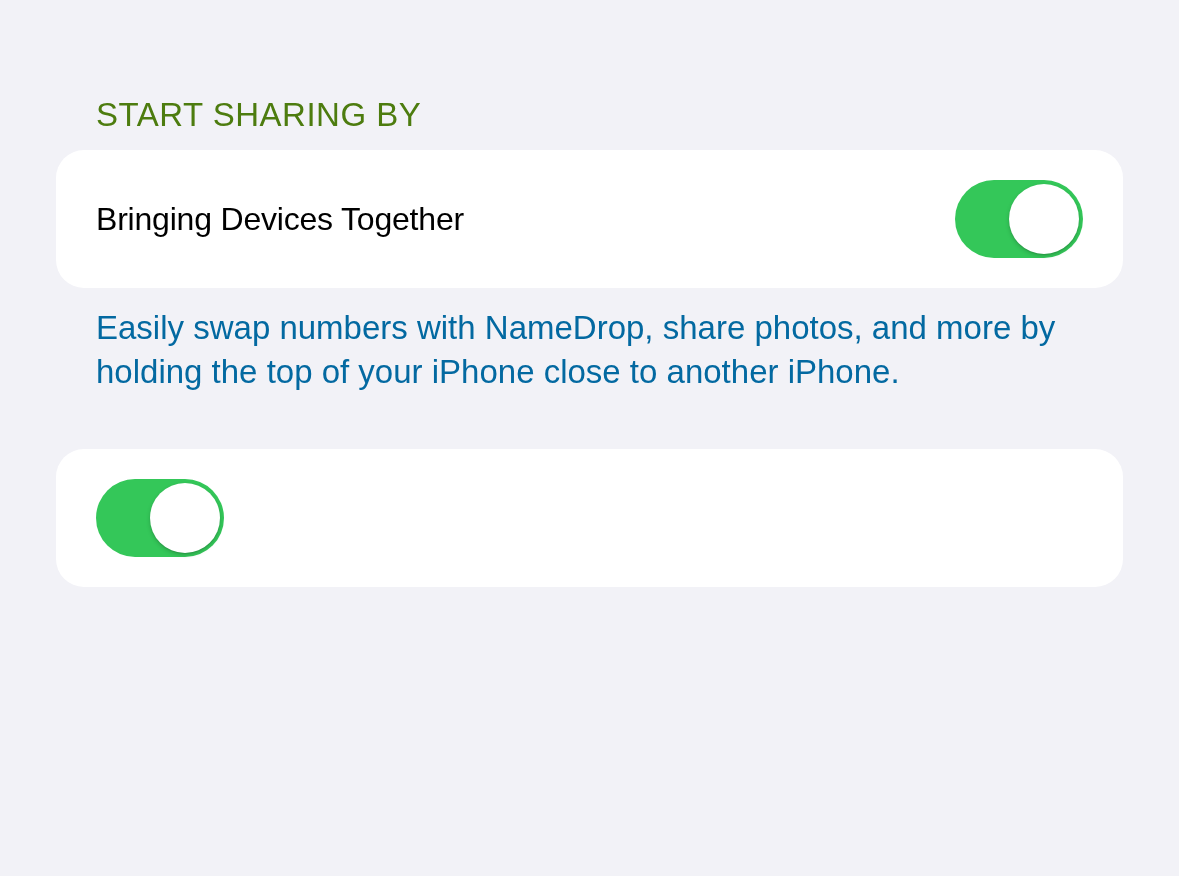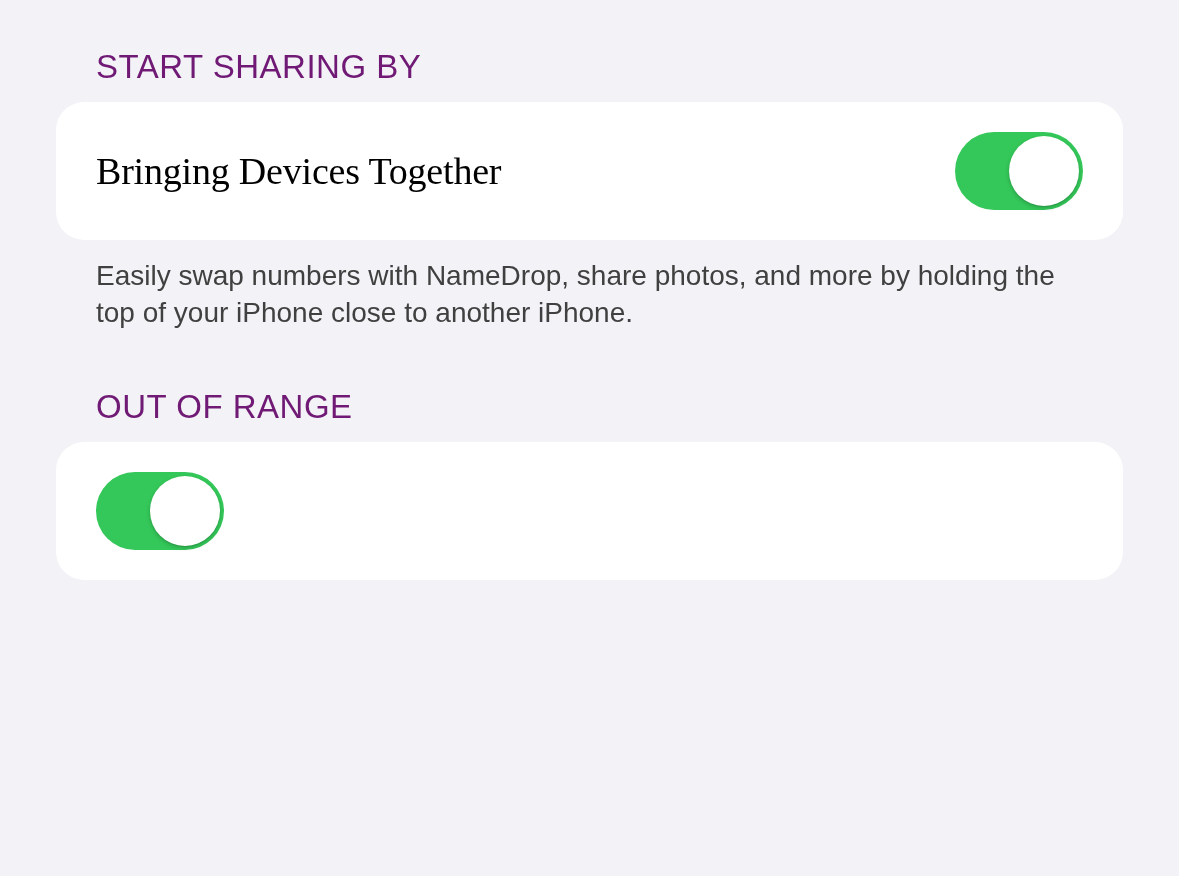--- a/index.html
+++ b/index.html
@@ -14,45 +14,45 @@
       width: 1179px;
       height: 876px;
       padding: 48px 56px 0 56px;
     }
     .section {
       margin-bottom: 56px;
     }
     .section-header {
       font-size: 33px;
       letter-spacing: 0.5px;
-      color: #701a75;
+      color: #4d7c0f;
       text-transform: uppercase;
       padding-left: 40px;
       padding-bottom: 16px;
       font-weight: 400;
+      margin-top: 48px;
     }
     .row {
       background-color: #ffffff;
       border-radius: 28px;
       padding: 30px 40px;
       display: flex;
       align-items: center;
       justify-content: space-between;
     }
     .row-label {
-      font-size: 38px;
+      font-size: 32px;
       color: #000000;
       font-weight: 400;
       letter-spacing: -0.2px;
-      font-family: Liberation Serif, serif;
     }
     .section-footer {
-      font-size: 28px;
+      font-size: 33px;
       line-height: 1.32;
-      color: #404040;
+      color: #0369a1;
       padding: 18px 40px 0 40px;
       font-weight: 400;
     }
     .toggle {
       position: relative;
       width: 128px;
       height: 78px;
       border-radius: 39px;
       background-color: #34c759;
       flex-shrink: 0;
@@ -77,19 +77,18 @@
   <div class="row">
     <span class="row-label">Bringing Devices Together</span>
     <div class="toggle">
       <div class="toggle-knob"></div>
     </div>
   </div>
   <div class="section-footer">Easily swap numbers with NameDrop, share photos, and more by holding the top of your iPhone close to another iPhone.</div>
 </div>
 
 <div class="section">
-  <div class="section-header">Out of Range</div>
   <div class="row">
     <div class="toggle">
       <div class="toggle-knob"></div>
     </div>
   </div>
 </div>
 
 </body></html>

